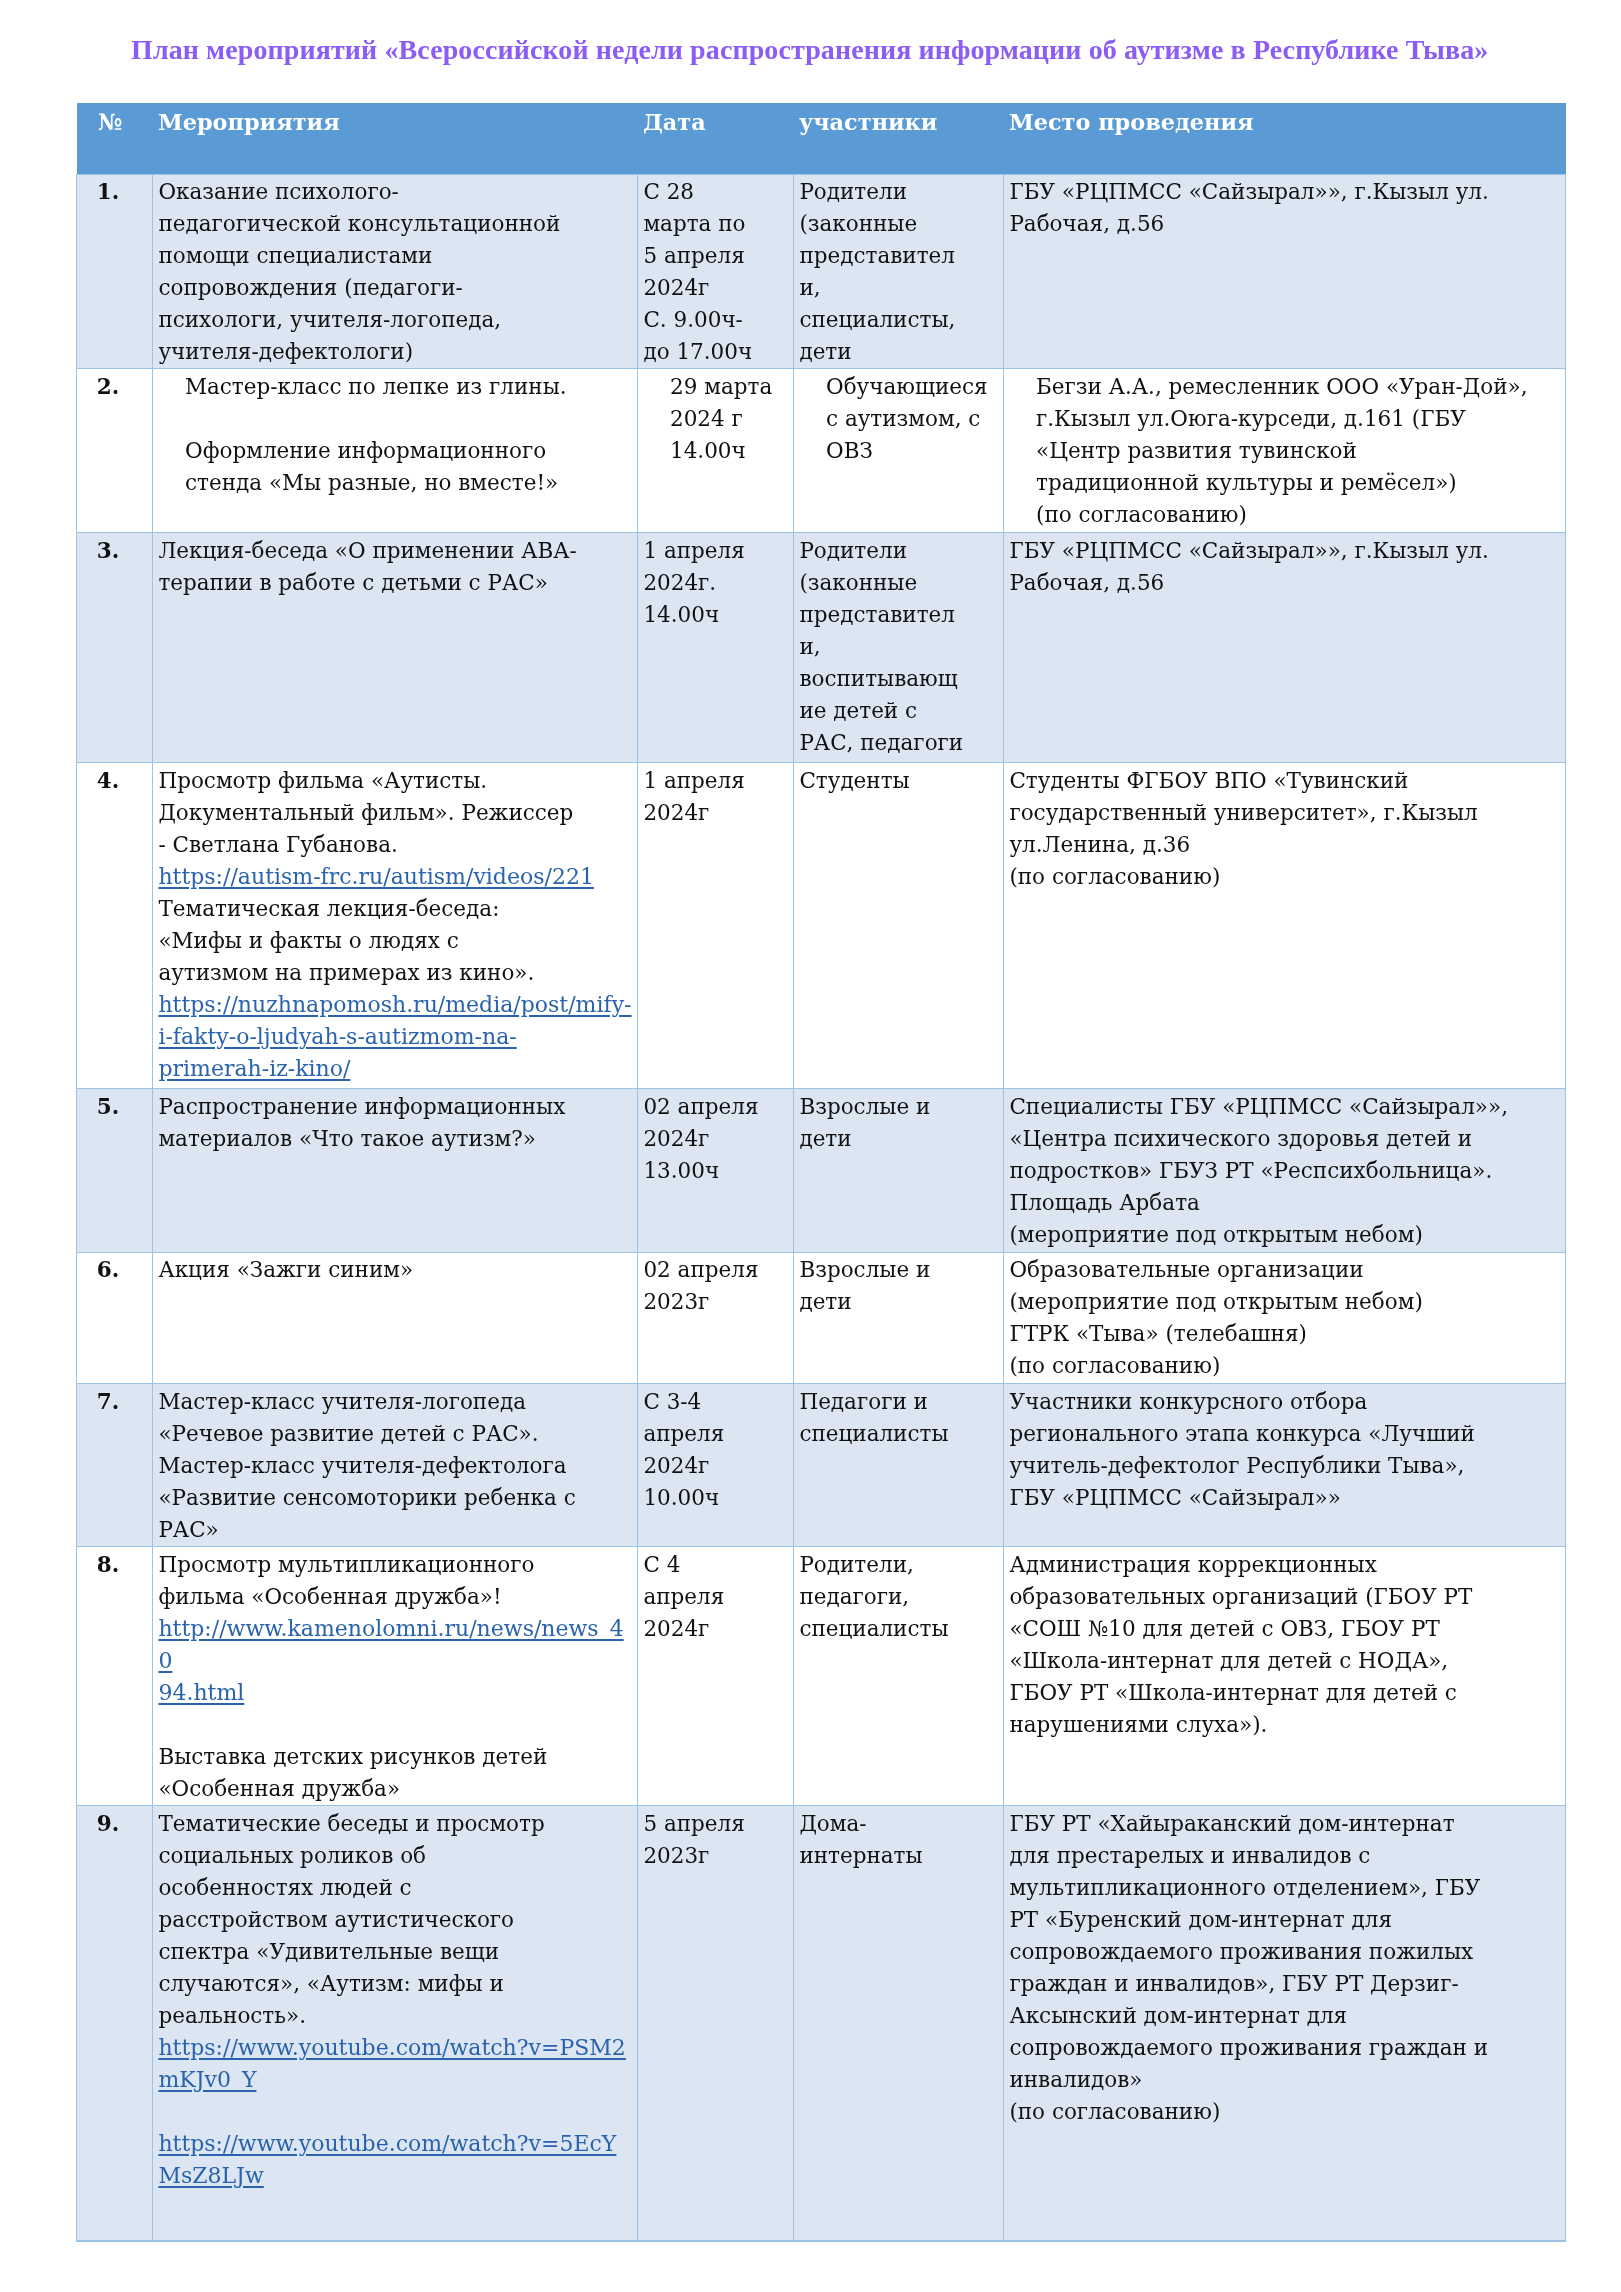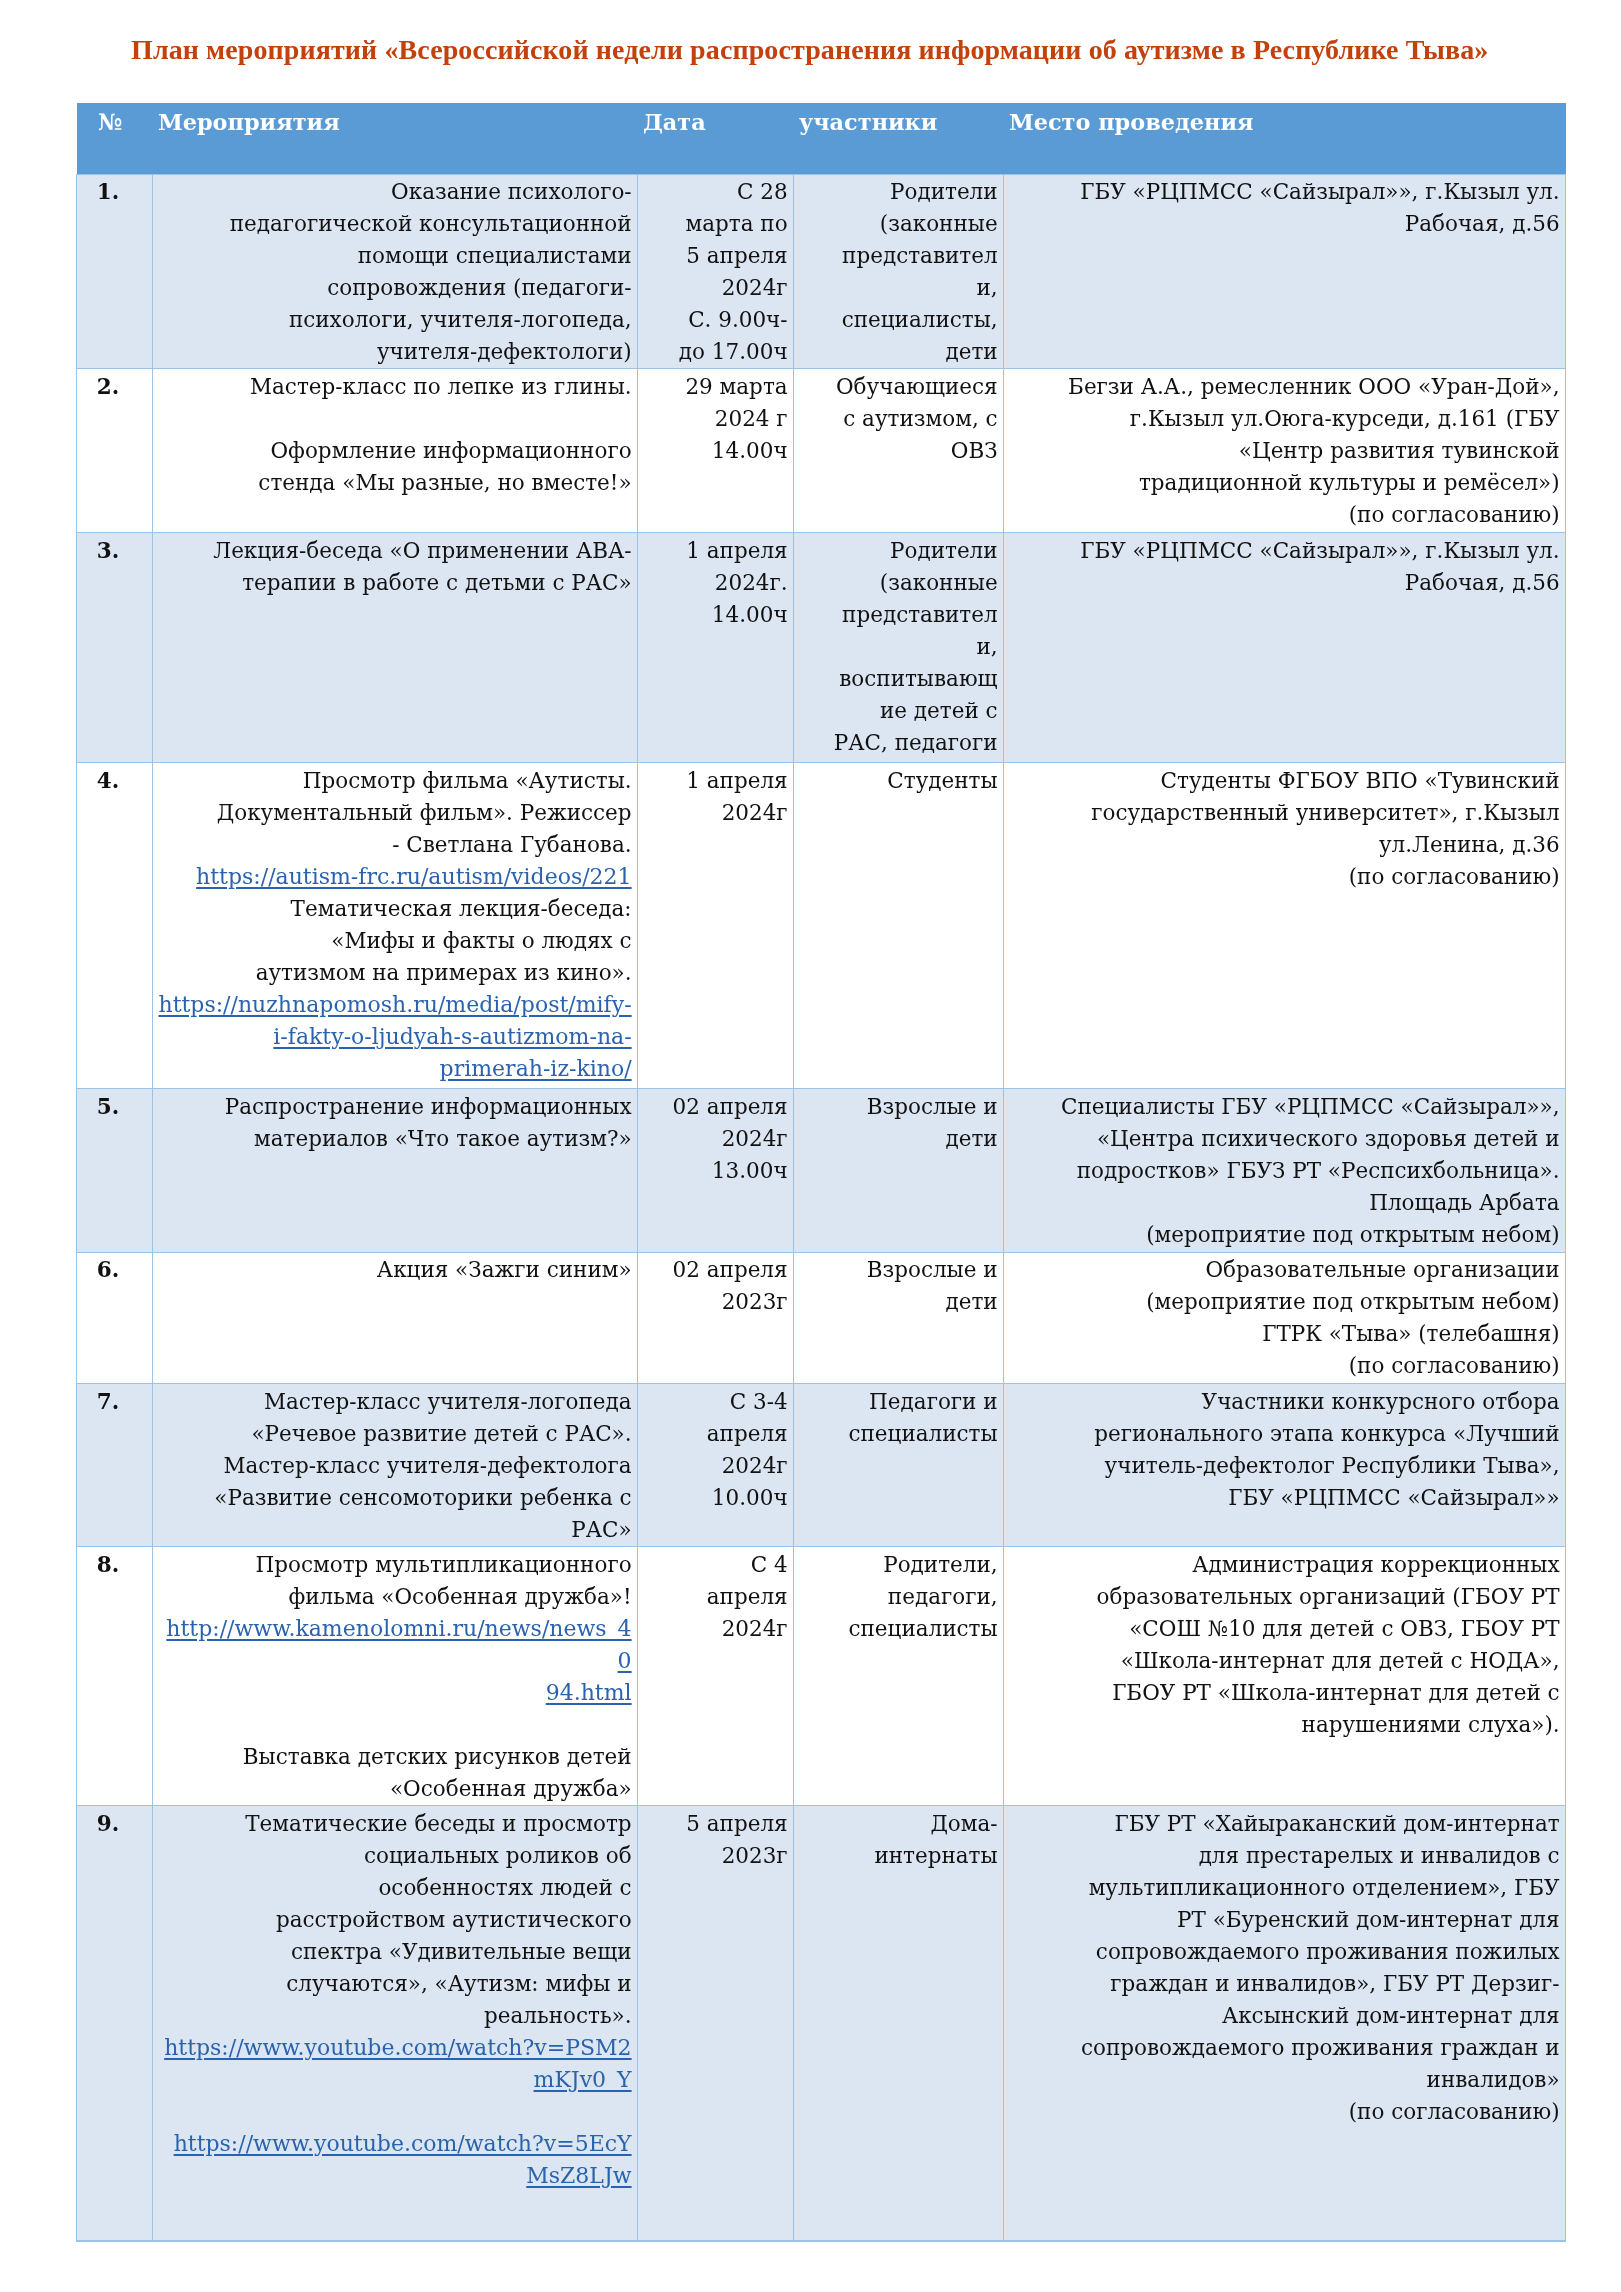--- a/index.html
+++ b/index.html
@@ -1,41 +1,41 @@
 <!DOCTYPE html>
 <html style="font-size:14.3px"><head>
 <meta charset="utf-8">
 <style>
   html, body { margin: 0; padding: 0; background: #ffffff; }
   body { width: 1622px; height: 2293px; position: relative; overflow: hidden; }
   .title {
     position: absolute; left: 0; top: 34px; width: 1622px;
     text-align: left; padding-left: 131px; box-sizing: border-box;
     font-family: "Liberation Serif", serif; font-weight: bold;
-    font-size: 28px; color: #c2410c; letter-spacing: 0.1px; white-space: nowrap;
+    font-size: 28px; color: #8b5cf6; letter-spacing: 0.1px; white-space: nowrap;
   }
   table.plan {
     position: absolute; left: 76px; top: 103px; width: 1488px;
     border-collapse: collapse; table-layout: fixed;
     font-family: "DejaVu Serif", serif; font-size: 21.5px; line-height: 32px; color: #111;
   }
   table.plan col.c-num { width: 76px; }
   table.plan col.c-event { width: 485px; }
   table.plan col.c-date { width: 156px; }
   table.plan col.c-part { width: 210px; }
   table.plan col.c-place { width: 562px; }
   table.plan th {
     background: #5b9bd5; color: #ffffff; font-weight: bold;
     height: 67px; vertical-align: top; padding: 3.6px 5.4px 0 5.4px;
     text-align: left; font-size: 22.4px; line-height: 30px;
     border: none;
   }
   table.plan th.num-h { text-align: left; padding-left: 21.5px; }
   table.plan td {
-    border: 1.8px solid #9cc2e5; vertical-align: top; text-align: right;
+    border: 1.8px solid #9cc2e5; vertical-align: top; text-align: left;
     padding: 1.8px 5.4px 0 5.4px; overflow: hidden; word-wrap: break-word;
   }
   table.plan tr.odd td { background: #dce6f2; }
   table.plan tr.even td { background: #ffffff; }
   table.plan tr td:first-child { border-left: 1.8px solid #9cc2e5; }
   table.plan tr:last-child td { border-bottom: 2.7px solid #9cc2e5; }
   td.num { font-weight: bold; text-align: left !important; padding-left: 19.7px !important; }
   .line { display: block; }
   .gap { display: block; height: 32px; }
   a.link { color: #2a63ad; text-decoration: underline; text-decoration-thickness: 1.8px; text-underline-offset: 2.7px; font-size: 22px; }

